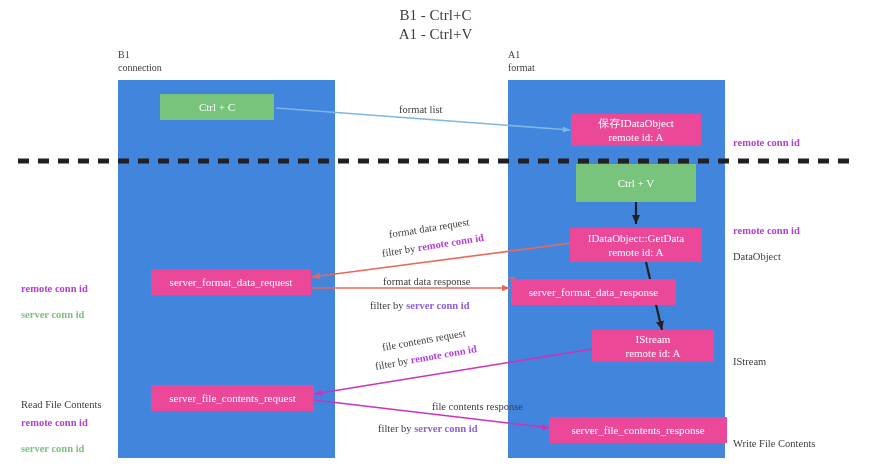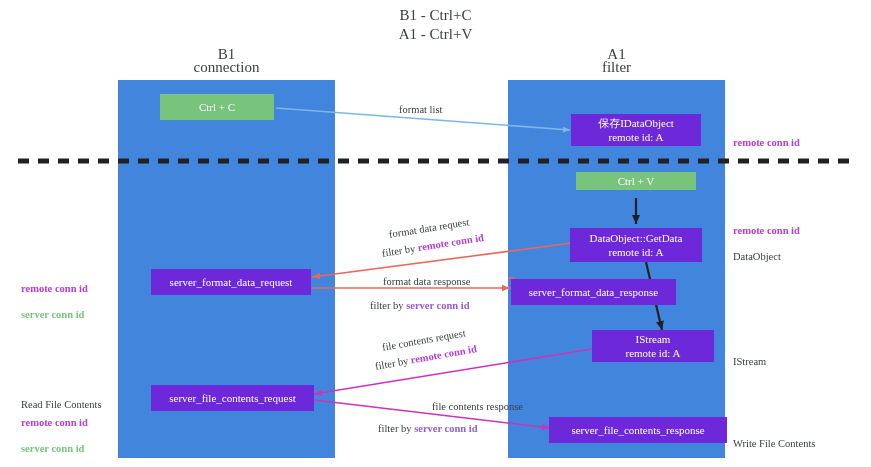--- a/index.html
+++ b/index.html
@@ -15,36 +15,36 @@
 
   
   .title{
     position:absolute;left:0;top:6px;width:871px;
     text-align:center;font-size:15px;line-height:19px;color:#3c4043;
     white-space:pre-line;
   }
 
   
   .lane-head{
-    position:absolute;text-align:center;font-size:15px;line-height:13px;
+    position:absolute;font-size:10px;line-height:13px;
     color:#3c4043;white-space:pre-line;
   }
 
   
   .lane{position:absolute;background:#4285dd;}
 
   
   .box{
     position:absolute;box-sizing:border-box;
     display:flex;flex-direction:column;align-items:center;justify-content:center;
     font-size:11px;line-height:14px;color:#ffffff;text-align:center;
     white-space:pre-line;
   }
   .box.green{background:#79c47d;}
-  .box.orange{background:#6d28d9;}
+  .box.orange{background:#ec4899;}
 
   
   .lbl{
     position:absolute;font-size:10.5px;line-height:13px;color:#3c4043;
     white-space:nowrap;
   }
   .lbl .rc{color:#b33fd6;font-weight:bold;}
   .lbl .sc{color:#8e5fd6;font-weight:bold;}
   .side{
     position:absolute;font-size:10.5px;line-height:13px;white-space:pre-line;
@@ -61,21 +61,21 @@
 <body>
 
 <div class="canvas">
 
   <div class="title">B1 - Ctrl+C
 A1 - Ctrl+V</div>
 
   <div class="lane-head" style="left:118px;top:48px;width:217px;">B1
 connection</div>
   <div class="lane-head" style="left:508px;top:48px;width:217px;">A1
-filter</div>
+format</div>
 
   <div class="lane" style="left:118px;top:80px;width:217px;height:378px;"></div>
   <div class="lane" style="left:508px;top:80px;width:217px;height:378px;"></div>
 
   <svg class="overlay" viewBox="0 0 871 467">
     <defs>
       <marker id="ar-blue" markerWidth="8" markerHeight="8" refX="7" refY="3" orient="auto" markerUnits="userSpaceOnUse">
         <path d="M0,0 L7,3 L0,6 z" fill="#7eb6e8"></path>
       </marker>
       <marker id="ar-red" markerWidth="9" markerHeight="9" refX="8" refY="3.2" orient="auto" markerUnits="userSpaceOnUse">
@@ -106,23 +106,23 @@
     <line x1="314" y1="400" x2="550" y2="428" stroke="#cc33bb" stroke-width="1.6" marker-end="url(#ar-mag)"></line>
 
     <line x1="515" y1="278" x2="508" y2="278" stroke="#e8685c" stroke-width="1.6"></line>
   </svg>
 
   <div class="box green" style="left:160px;top:94px;width:114px;height:26px;">Ctrl + C</div>
 
   <div class="box orange" style="left:571px;top:114px;width:130px;height:32px;">保存IDataObject
 remote id: A</div>
 
-  <div class="box green" style="left:576px;top:172px;width:120px;height:18px;">Ctrl + V</div>
+  <div class="box green" style="left:576px;top:164px;width:120px;height:38px;">Ctrl + V</div>
 
-  <div class="box orange" style="left:570px;top:228px;width:132px;height:34px;">DataObject::GetData
+  <div class="box orange" style="left:570px;top:228px;width:132px;height:34px;">IDataObject::GetData
 remote id: A</div>
 
   <div class="box orange" style="left:151px;top:269px;width:160px;height:26px;">server_format_data_request</div>
 
   <div class="box orange" style="left:511px;top:279px;width:165px;height:26px;">server_format_data_response</div>
 
   <div class="box orange" style="left:592px;top:330px;width:122px;height:32px;">IStream
 remote id: A</div>
 
   <div class="box orange" style="left:151px;top:385px;width:163px;height:26px;">server_file_contents_request</div>

